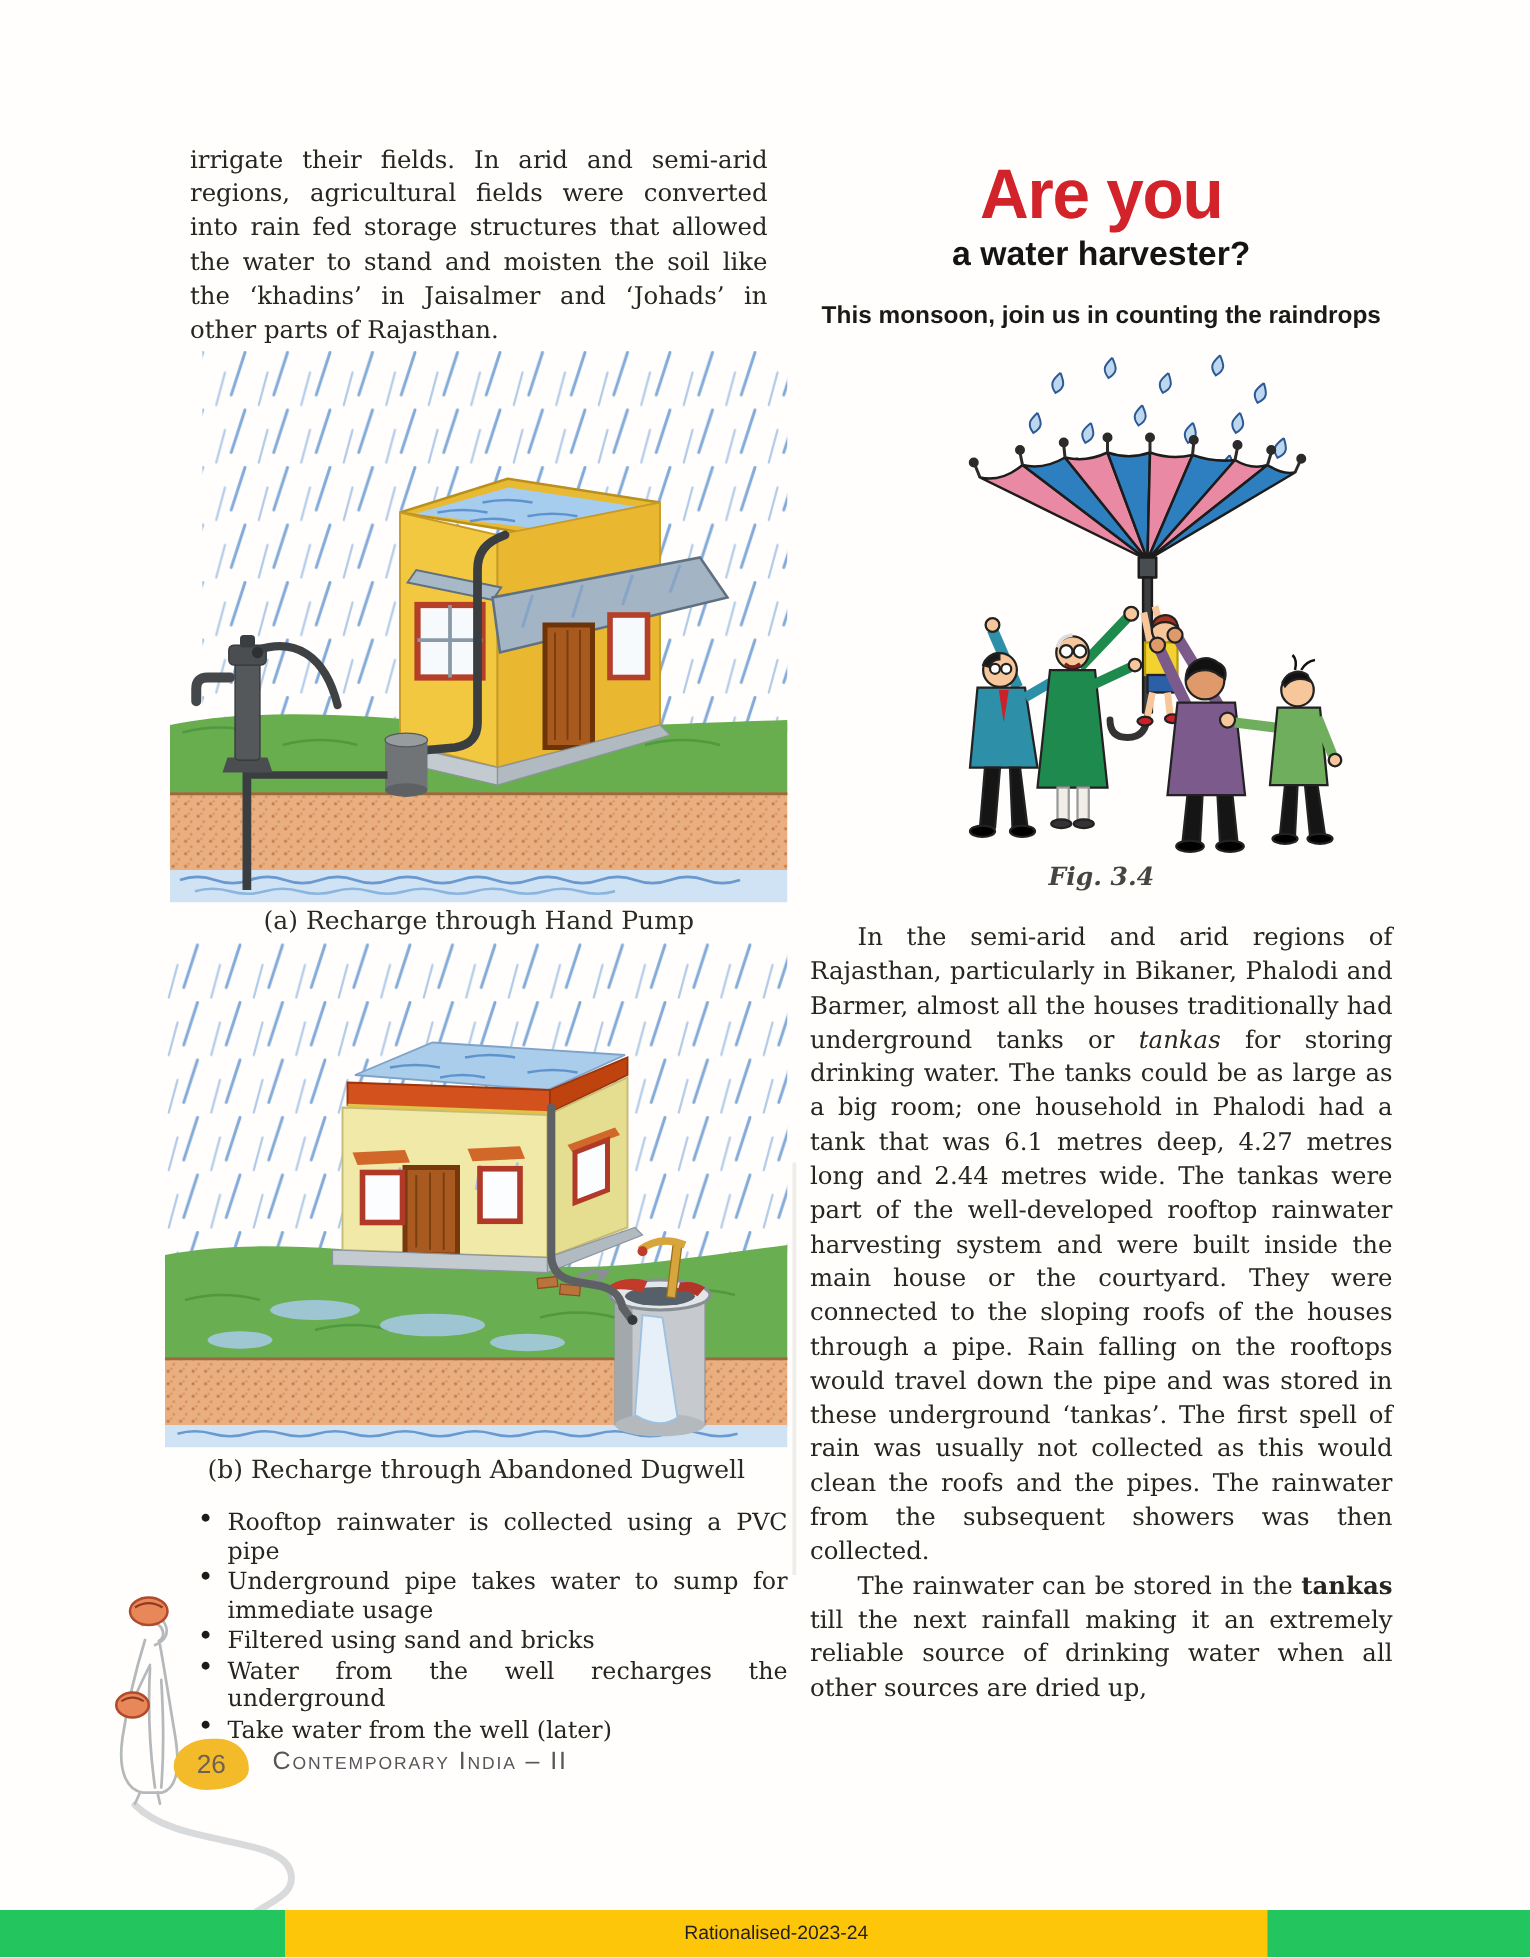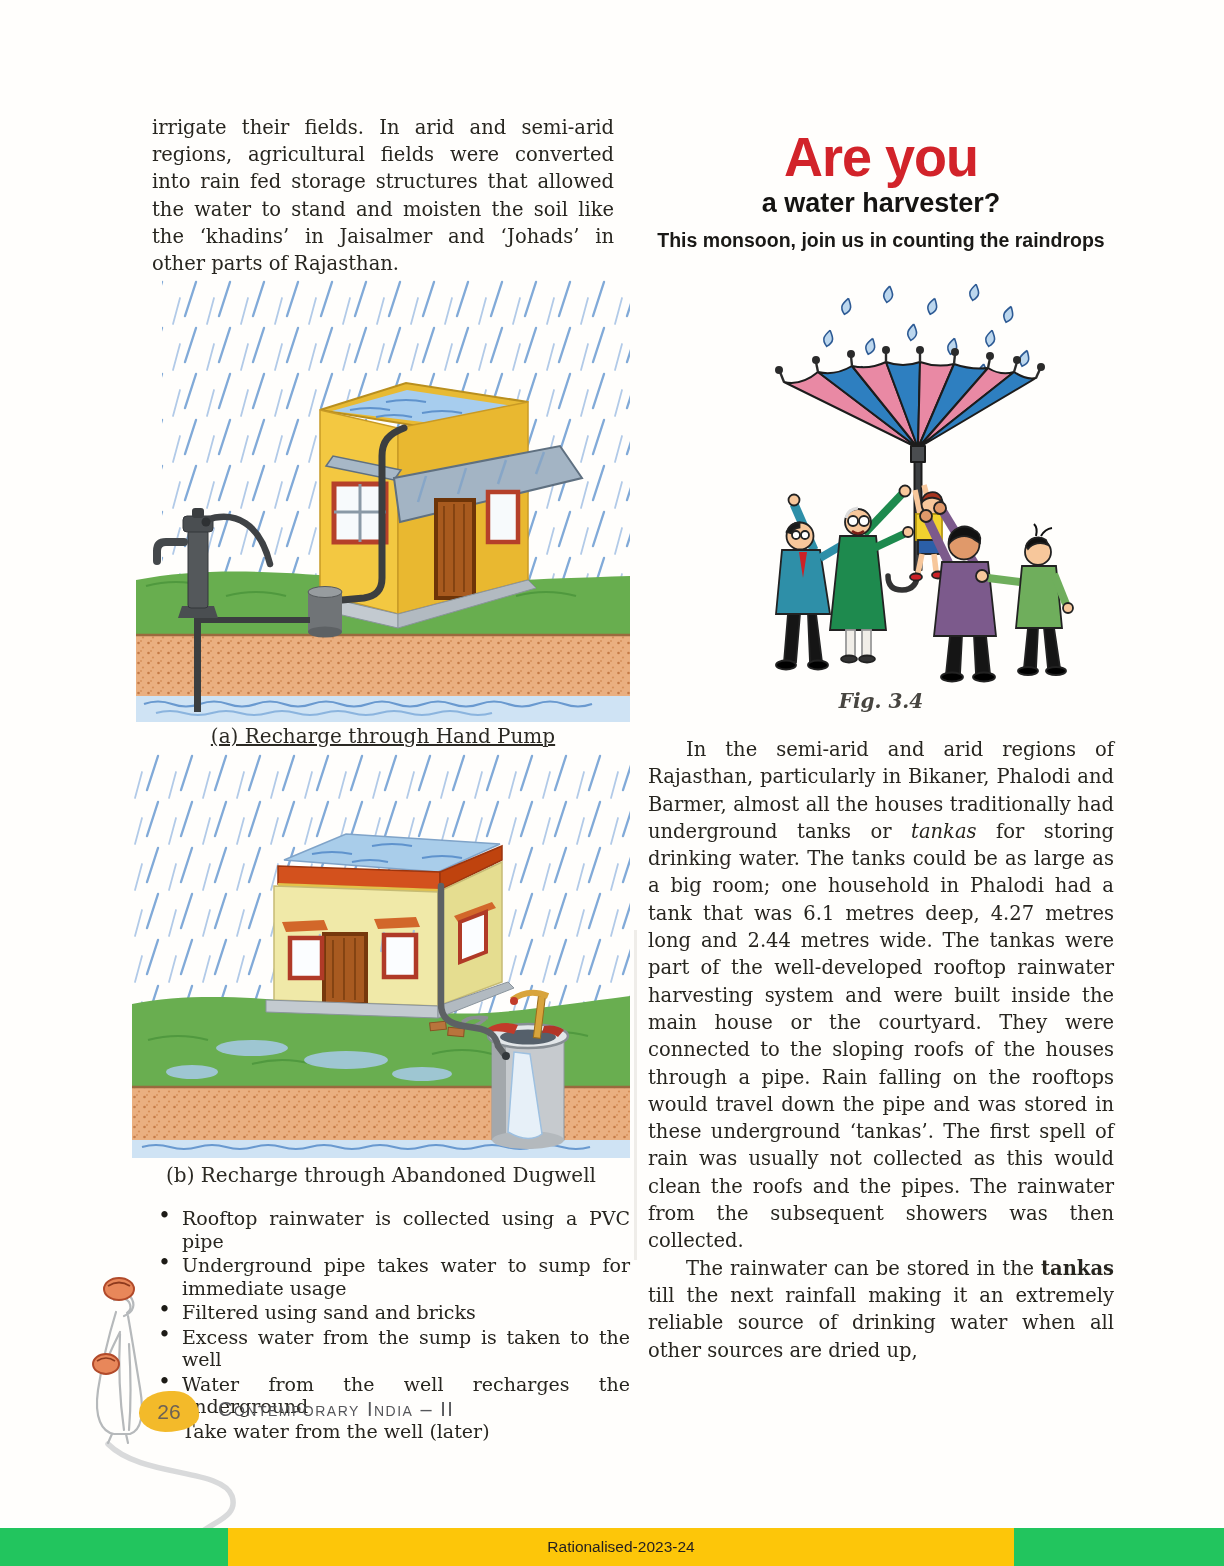--- a/index.html
+++ b/index.html
@@ -12,40 +12,40 @@
   .intro-para {
     position:absolute; left:152px; top:114px; width:462px;
     font-size:19.5px; line-height:27.2px; text-align:justify;
   }
   .illus { position:absolute; }
   .illus-a { left:136px; top:280px; width:494px; height:442px; }
   .illus-b { left:132px; top:754px; width:498px; height:404px; }
   .fig-caption {
     position:absolute; text-align:center; font-size:20px; color:#2b2923;
   }
-  .cap-a { left:136px; top:724px; width:494px;text-decoration:underline; }
+  .cap-a { left:136px; top:724px; width:494px; }
   .cap-b { left:132px; top:1163px; width:498px; }
   ul.notes { position:absolute; left:150px; top:1207px; width:480px; list-style:none; }
   ul.notes li {
     position:relative; padding-left:32px; font-size:19px; line-height:22.5px;
     margin-bottom:2px; text-align:justify;
   }
   ul.notes li::before {
     content:"\2022"; position:absolute; left:8px; top:-2px; font-size:22px; color:#1d1b16;
   }
   .fig33 { position:absolute; left:132px; top:1356px; width:498px; text-align:center; font-size:19.5px; }
   .fig33 .fig-label { font-weight:bold; font-style:italic; color:#3f3d38; }
   .fig33 .fig-title { font-style:italic; color:#33312b; }
   
   .poster { position:absolute; left:648px; top:128px; width:466px; text-align:center;
     font-family:"Liberation Sans", sans-serif; }
   .poster-headline { font-size:54px; line-height:56px; font-weight:bold; color:#d2232a;
     letter-spacing:-1px; transform:scaleY(1.04); }
   .poster-sub { font-size:27px; font-weight:bold; color:#151412; margin-top:4px; }
-  .poster-tagline { font-size:19.5px; font-weight:bold; color:#1a1916; margin-top:10px; }
+  .poster-tagline { font-size:19.5px; font-weight:bold; color:#1a1916; margin-top:22px; }
   .cartoon { left:736px; top:282px; width:364px; height:402px; }
   .fig34 { position:absolute; left:648px; top:689px; width:466px; text-align:center;
     font-size:20px; font-weight:bold; font-style:italic; color:#474540; }
   .right-text { position:absolute; left:648px; top:736px; width:466px; }
   .right-text p {
     font-size:19.5px; line-height:27.3px; text-align:justify; text-indent:38px;
   }
   
   .margin-sketch { left:72px; top:1272px; width:230px; height:292px; }
   .page-badge {
@@ -218,21 +218,20 @@
       <path d="M309,132 L309,250 C309,264 318,270 332,272 L344,274 C358,276 364,282 366,292 L372,300" stroke="#5d6164" stroke-width="6.5" fill="none" stroke-linecap="round"></path>
       <circle cx="374" cy="302" r="4" fill="#33383c"></circle>
     </svg>
   </div>
   <div class="fig-caption cap-b">(b) Recharge through Abandoned Dugwell</div>
 
   <ul class="notes">
     <li>Rooftop rainwater is collected using a PVC pipe</li>
     <li>Underground pipe takes water to sump for immediate usage</li>
     <li>Filtered using sand and bricks</li>
-    <li>Excess water from the sump is taken to the well</li>
     <li>Water from the well recharges the underground</li>
     <li>Take water from the well (later)</li>
   </ul>
 
 
   <div class="poster">
     <div class="poster-headline">Are you</div>
     <div class="poster-sub">a water harvester?</div>
     <div class="poster-tagline">This monsoon, join us in counting the raindrops</div>
   </div>

